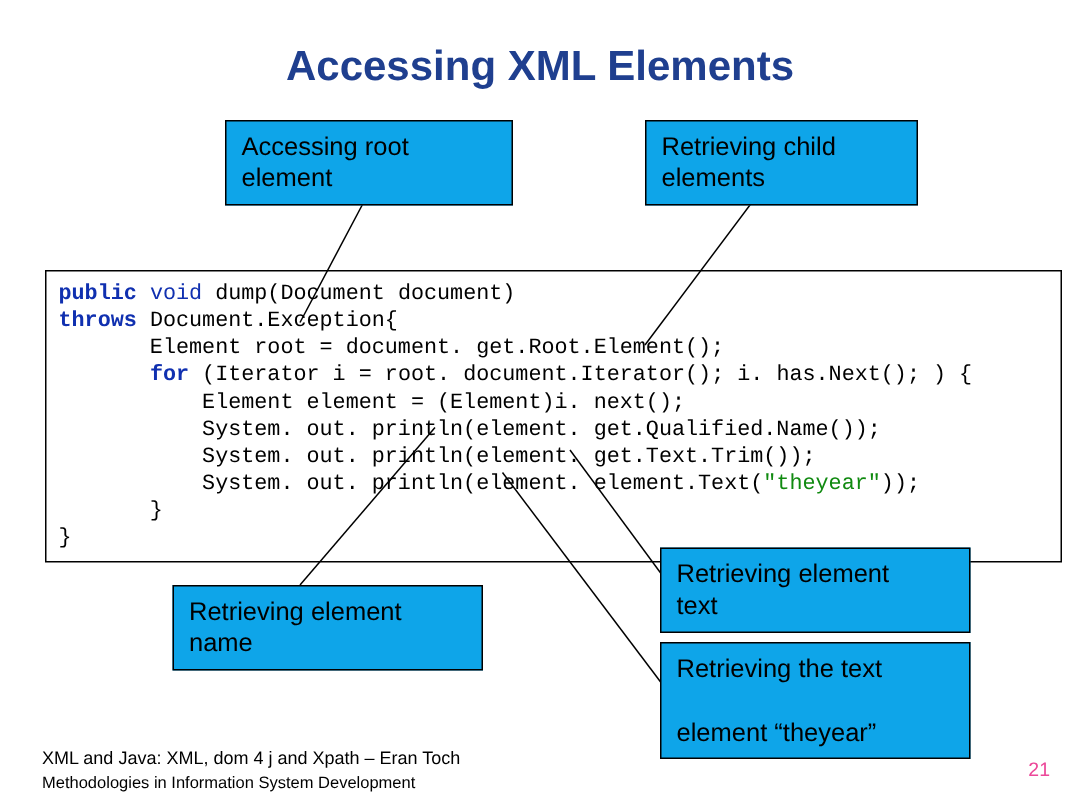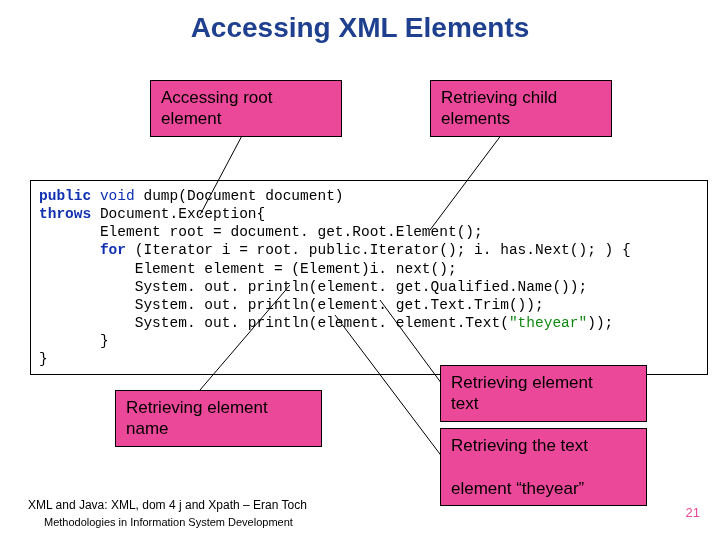--- a/index.html
+++ b/index.html
@@ -10,29 +10,29 @@
     font-family: Arial, Helvetica, sans-serif;
     background: #fff;
     position: relative;
     overflow: hidden;
   }
   .title {
     text-align: center;
     font-size: 28px;
     font-weight: bold;
     color: #1f3f8f;
-    margin-top: 12px;
+    margin-top: 28px;
   }
   .callout {
     position: absolute;
     border: 1px solid #000;
     padding: 6px 10px;
     font-size: 17px;
     line-height: 1.25;
-    background: #ec4899;
+    background: #0ea5e9;
   }
   .codebox {
     position: absolute;
     left: 30px;
     top: 180px;
     width: 660px;
     border: 1px solid #000;
     padding: 6px 8px;
     font-family: "Courier New", monospace;
     font-size: 14.5px;
@@ -44,21 +44,21 @@
   .str { color: #108a10; }
   .footer-main {
     position: absolute;
     left: 28px;
     bottom: 28px;
     font-size: 12px;
     color: #000;
   }
   .footer-sub {
     position: absolute;
-    left: 44px;
+    left: 28px;
     bottom: 12px;
     font-size: 11px;
     color: #000;
   }
   .pagenum {
     position: absolute;
     right: 20px;
     bottom: 20px;
     font-size: 13px;
     color: #ec4899;
@@ -92,21 +92,21 @@
 </div>
 
 <div class="callout" style="left:430px; top:80px; width:160px;">
   <span>Retrieving child</span><br>
   <span>elements</span>
 </div>
 
 <div class="codebox"><span class="kw bold">public</span> <span class="kw">void</span><span> dump(Document document)</span>
 <span class="kw bold">throws</span><span> Document.Exception{</span>
 <span>       Element root = document. get.Root.Element();</span>
-<span>       </span><span class="kw bold">for</span><span> (Iterator i = root. public.Iterator(); i. has.Next(); ) {</span>
+<span>       </span><span class="kw bold">for</span><span> (Iterator i = root. document.Iterator(); i. has.Next(); ) {</span>
 <span>           Element element = (Element)i. next();</span>
 <span>           System. out. println(element. get.Qualified.Name());</span>
 <span>           System. out. println(element. get.Text.Trim());</span>
 <span>           System. out. println(element. element.Text(</span><span class="str">"theyear"</span><span>));</span>
 <span>       }</span>
 <span>}</span></div>
 
 <div class="callout" style="left:115px; top:390px; width:185px;">
   <span>Retrieving element</span><br>
   <span>name</span>

